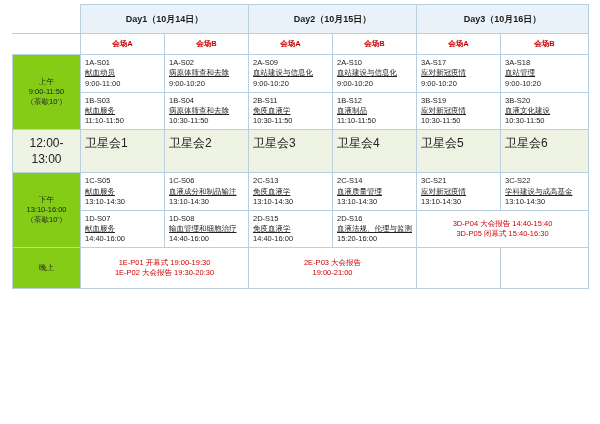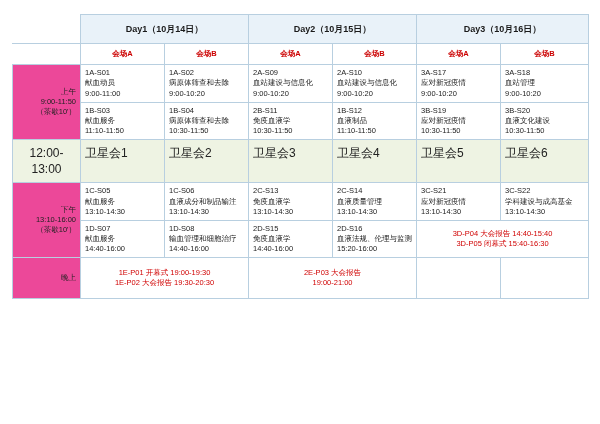--- a/index.html
+++ b/index.html
@@ -1,27 +1,27 @@
 <!DOCTYPE html>
 <html><head>
 <meta charset="utf-8">
 <style>
   html,body{margin:0;padding:0;background:#ffffff;}
   body{width:600px;height:424px;font-family:"Liberation Sans","DejaVu Sans",sans-serif;}
-  .wrap{padding:14px 12px 12px 12px;box-sizing:border-box;width:600px;height:419px;}
+  .wrap{padding:4px 12px 12px 12px;box-sizing:border-box;width:600px;height:419px;}
   table{border-collapse:collapse;width:576px;table-layout:fixed;}
   td,th{border:1px solid #b8cfe0;vertical-align:top;padding:3px 4px;font-size:7.5px;line-height:1.35;color:#222;}
   .hdr-day{background:#e9f2f9;text-align:center;font-weight:bold;font-size:9px;color:#1a1a1a;padding:8px 2px;}
   .hdr-blank{background:#ffffff;border-top:1px solid #ffffff;border-left:1px solid #ffffff;}
   .hdr-venue{background:#ffffff;text-align:center;font-weight:bold;font-size:7.5px;color:#cc0000;padding:5px 4px;}
-  .timecell{background:#ec4899;text-align:right;font-size:7.5px;color:#222;vertical-align:middle;}
+  .timecell{background:#84cc16;text-align:center;font-size:7.5px;color:#222;vertical-align:middle;}
   .timecell .t1{display:block;}
   .sess{background:#ffffff;}
   .sess .code{display:block;}
-  .sess .title{display:block;}
+  .sess .title{display:block;text-decoration:underline;}
   .sess .time{display:block;}
   .sat-row td{background:#eef3e3;text-align:left;font-size:12px;padding:5px 4px;}
   .sat-row td.timecell{background:#eef3e3;text-align:center;}
   .evening td{vertical-align:middle;}
   .evening .timecell{vertical-align:middle;}
   .red{color:#d00000;}
   .center{text-align:center;}
   .mid{vertical-align:middle;}
   .pad-lg{padding-top:10px;padding-bottom:10px;}
   .blockline{display:block;}

